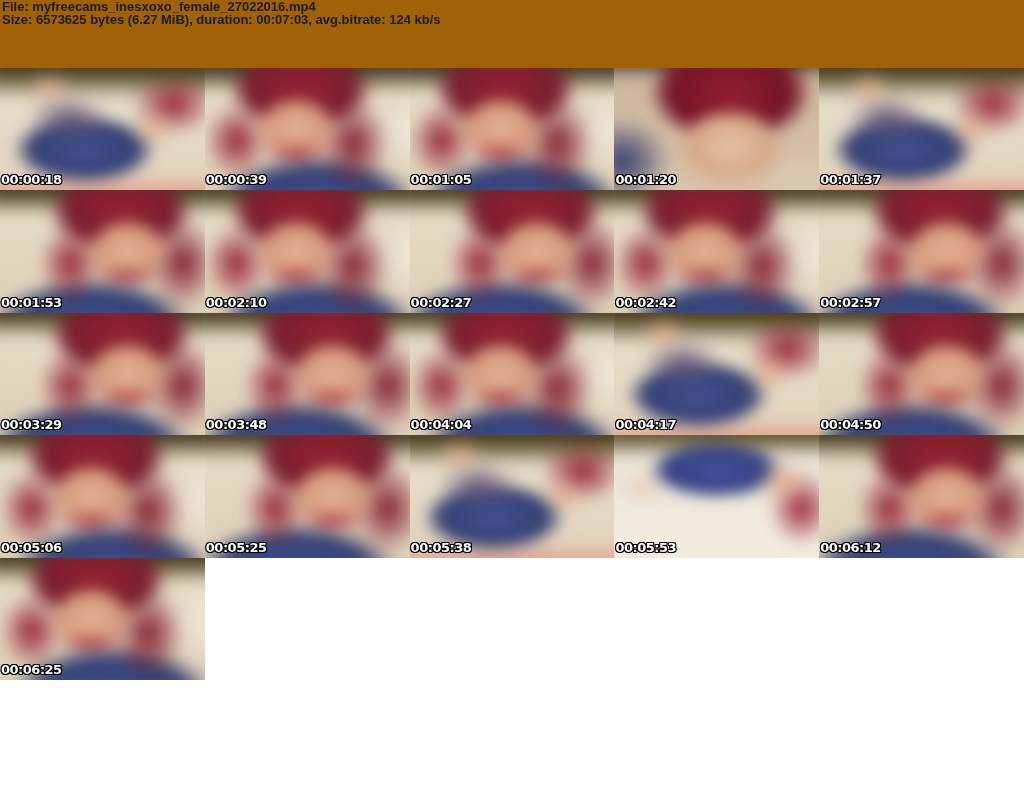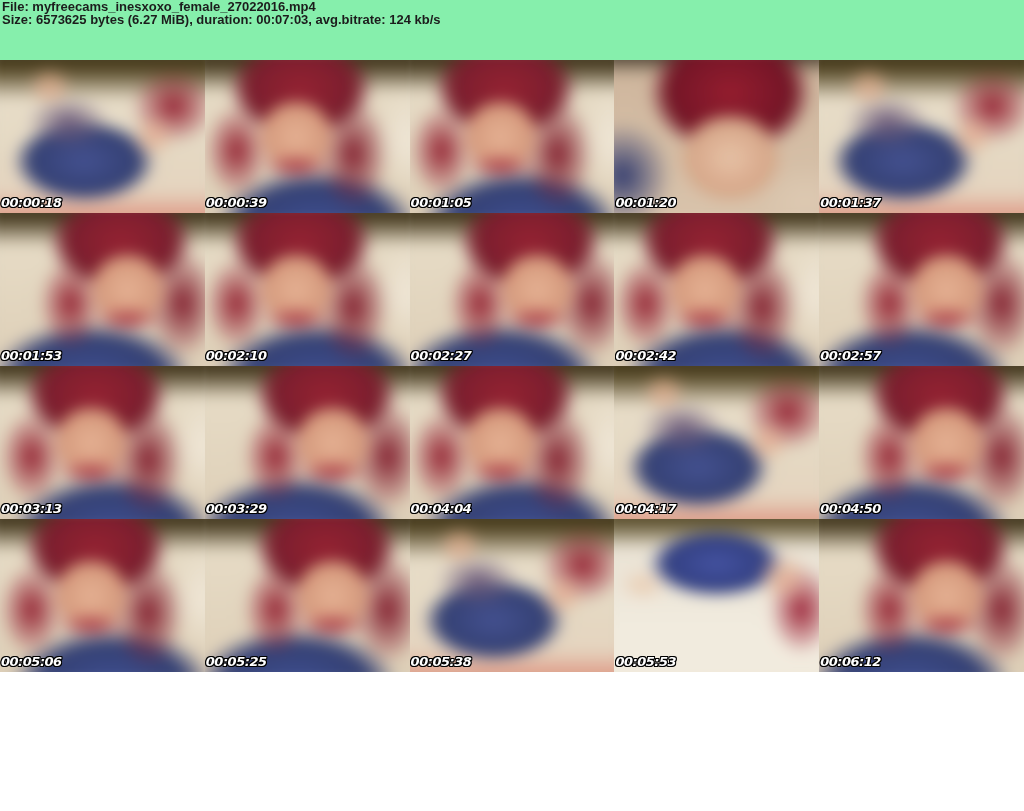--- a/index.html
+++ b/index.html
@@ -1,26 +1,26 @@
 <!DOCTYPE html>
 <html><head>
 <meta charset="utf-8">
 <style>
   * { margin:0; padding:0; box-sizing:border-box; }
   html,body { width:1024px; height:811px; overflow:hidden; background:#ffffff; }
   .sheet { width:1024px; height:811px; display:flex; flex-direction:column; background:#ffffff;
            font-family:"Liberation Sans", sans-serif; }
 
   
-  .meta { height:60px; background:#86efac; padding:1px 17px 0 2px; overflow:hidden; }
+  .meta { height:68px; background:#a16207; padding:1px 17px 0 2px; overflow:hidden; }
   .meta-line { font-size:13px; font-weight:bold; color:#1c1c1c; line-height:12.7px;
                letter-spacing:0px; white-space:nowrap; }
 
   
-  .grid { height:612px; display:grid; grid-template-columns:repeat(5,1fr); grid-auto-rows:1fr;font-style:italic; }
+  .grid { height:612px; display:grid; grid-template-columns:repeat(5,1fr); grid-auto-rows:1fr; }
   .cell { position:relative; overflow:hidden; background:#ddd2bd; }
 
   
   .scene { position:absolute; inset:-12px; filter:blur(7px) saturate(1.08); }
 
   
   .scene[data-v="closeup"]{
     background:
       radial-gradient(20% 9%  at 61% 67%, #a23a48 0%, rgba(162,58,72,0) 80%),
       radial-gradient(24% 30% at 61% 50%, #e2b296 0%, #d29b80 55%, rgba(210,155,128,0) 74%),
@@ -133,26 +133,26 @@
     <figure class="cell">
       <div class="scene" data-v="closeup2"></div>
       <figcaption class="ts">00:02:42</figcaption>
     </figure>
 
     <figure class="cell">
       <div class="scene" data-v="closeup"></div>
       <figcaption class="ts">00:02:57</figcaption>
     </figure>
     <figure class="cell">
-      <div class="scene" data-v="closeup2"></div>
-      <figcaption class="ts">00:03:13</figcaption>
+      <div class="scene" data-v="closeup"></div>
+      <figcaption class="ts">00:03:29</figcaption>
     </figure>
     <figure class="cell">
       <div class="scene" data-v="closeup"></div>
-      <figcaption class="ts">00:03:29</figcaption>
+      <figcaption class="ts">00:03:48</figcaption>
     </figure>
     <figure class="cell">
       <div class="scene" data-v="closeup2"></div>
       <figcaption class="ts">00:04:04</figcaption>
     </figure>
 
     <figure class="cell">
       <div class="scene" data-v="wide"></div>
       <figcaption class="ts">00:04:17</figcaption>
     </figure>
@@ -174,15 +174,19 @@
       <figcaption class="ts">00:05:38</figcaption>
     </figure>
     <figure class="cell">
       <div class="scene" data-v="bright"></div>
       <figcaption class="ts">00:05:53</figcaption>
     </figure>
     <figure class="cell">
       <div class="scene" data-v="closeup"></div>
       <figcaption class="ts">00:06:12</figcaption>
     </figure>
+    <figure class="cell">
+      <div class="scene" data-v="closeup2"></div>
+      <figcaption class="ts">00:06:25</figcaption>
+    </figure>
 
   </div>
 </div>
 
 </body></html>

